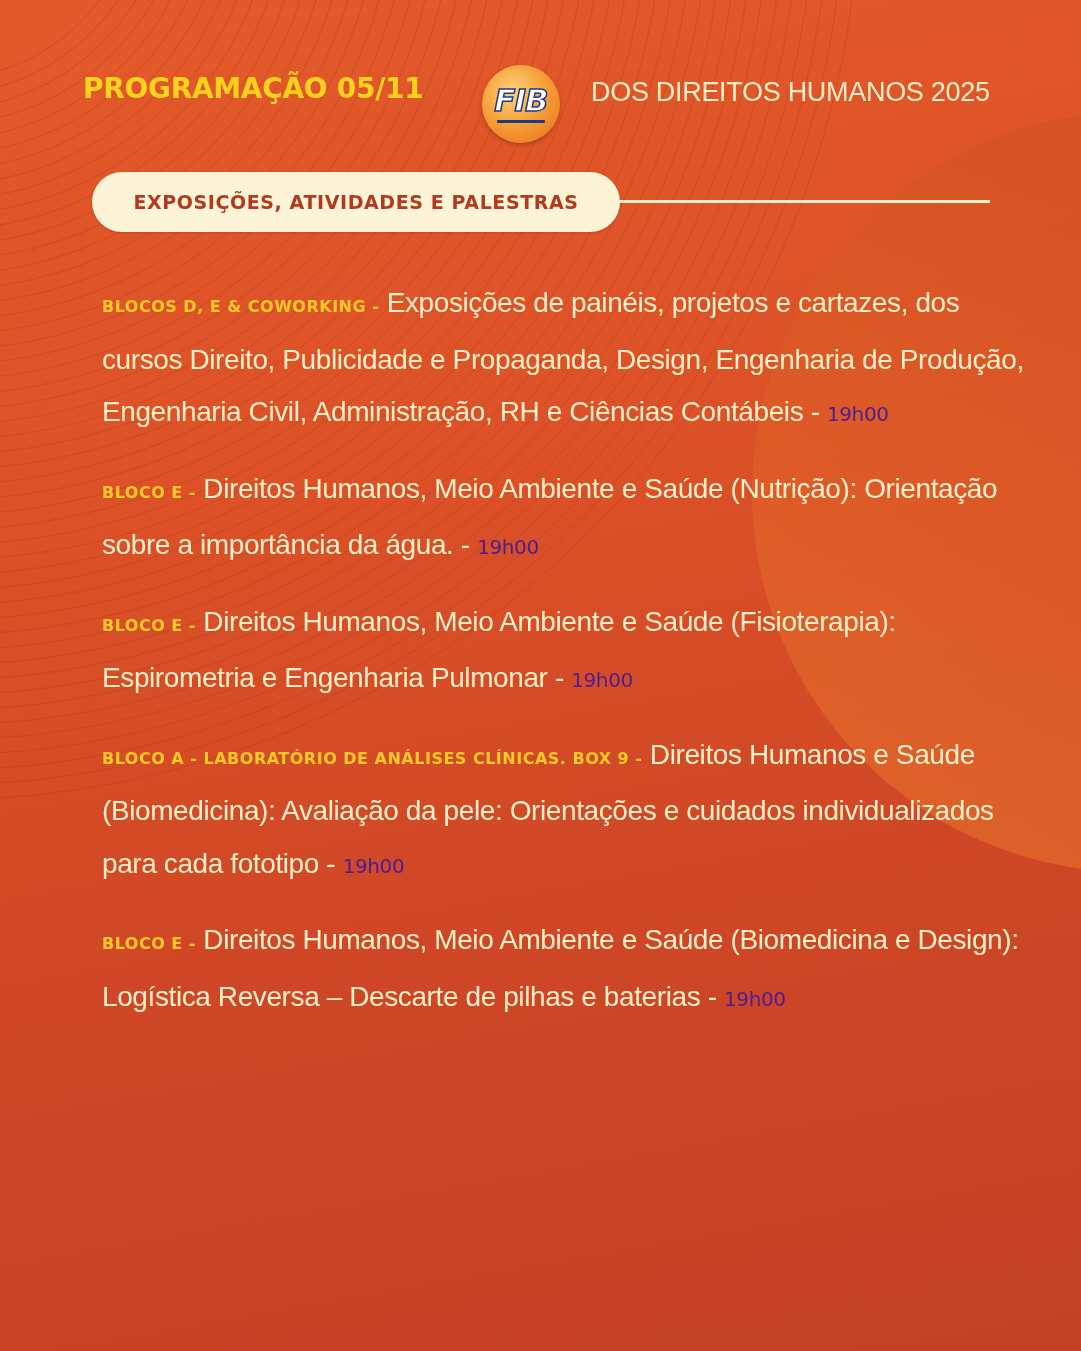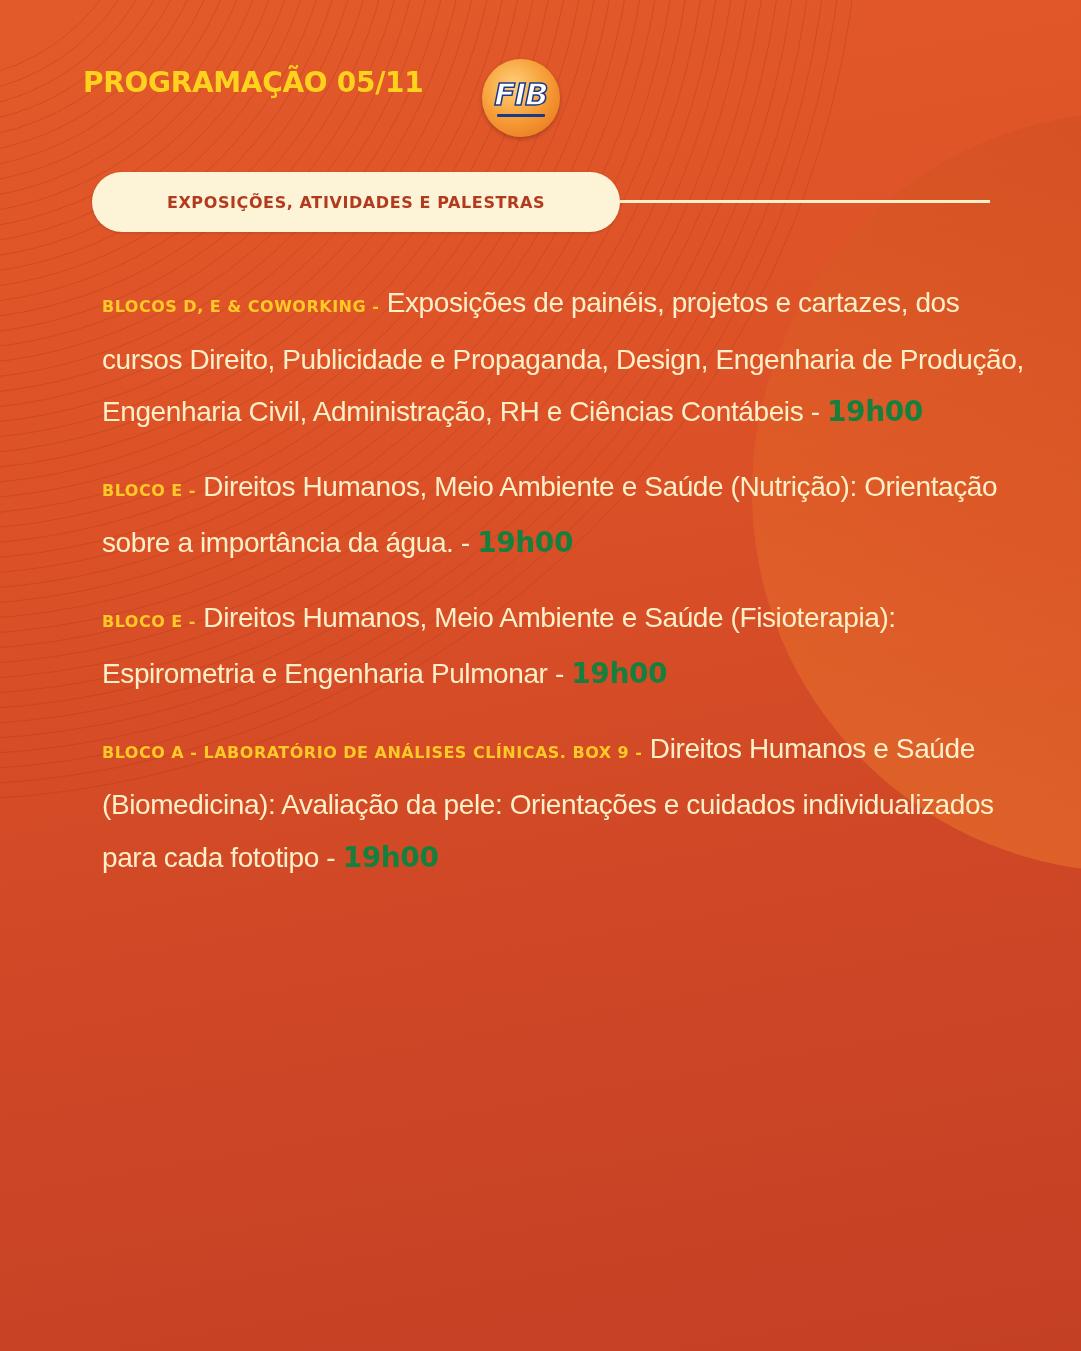--- a/index.html
+++ b/index.html
@@ -14,21 +14,21 @@
       pointer-events: none;
     }
     .bg-circle {
       position: absolute;
       left: 752px; top: 112px;
       width: 760px; height: 760px;
       border-radius: 50%;
       background: linear-gradient(200deg, rgba(200,70,30,0.55) 0%, rgba(225,100,40,0.55) 60%, rgba(235,120,45,0.6) 100%);
     }
     .header {
-      position: absolute; left: 0; top: 3px; width: 1081px; height: 150px;
+      position: absolute; left: 0; top: 9px; width: 1081px; height: 150px;
     }
     .prog-title {
       position: absolute; left: 83px; top: 63px;
       font-family: "DejaVu Sans", sans-serif;
       font-weight: bold;
       font-size: 28px;
       letter-spacing: -0.3px;
       color: #ffd21e;
       white-space: nowrap;
     }
@@ -60,21 +60,21 @@
     .section-pill {
       position: absolute; left: 92px; top: 172px;
       width: 528px; height: 60px;
       border-radius: 30px;
       background: #fdf3d6;
       display: flex; align-items: center; justify-content: center;
       box-shadow: 0 1px 3px rgba(0,0,0,0.15);
     }
     .section-pill span {
       font-family: "DejaVu Sans", sans-serif;
-      font-weight: bold; font-size: 16px;
+      font-weight: bold; font-size: 19px;
       color: #b23a1f; letter-spacing: 0.6px;
     }
     .section-rule {
       position: absolute; left: 620px; top: 200px;
       width: 370px; height: 3px; background: #fdefc8;
     }
     .items {
       position: absolute; left: 102px; top: 277px; width: 940px;
     }
     .item {
@@ -82,22 +82,22 @@
       color: #fdefc8;
       letter-spacing: -0.4px;
     }
     .item .loc {
       font-family: "DejaVu Sans", sans-serif;
       font-weight: bold; font-size: 16px;
       color: #ffc927; letter-spacing: 0.5px;
     }
     .item .time {
       font-family: "DejaVu Sans", sans-serif;
-      font-weight: bold; font-size: 28px;
-      color: #15803d;
+      font-weight: normal; font-size: 20px;
+      color: #4c1d95;
     }
     .item-0 { margin-bottom: 22px; }
     .item-1 { margin-bottom: 22px; }
     .item-2 { margin-bottom: 22px; }
     .item-3 { margin-bottom: 22px; }
     .item-4 { margin-bottom: 22px; }
   </style>
 </head>
 <body>
 
@@ -157,20 +157,21 @@
 
 <div class="bg-circle"></div>
 
 <div class="header">
   <div class="prog-title">PROGRAMAÇÃO 05/11</div>
   <div class="logo">
     <div class="logo-text">FIB</div>
     <div class="logo-sub"></div>
   </div>
   <div class="event-title">
+    <div>DOS DIREITOS HUMANOS 2025</div>
   </div>
 </div>
 
 <div class="section-pill">
   <span>EXPOSIÇÕES, ATIVIDADES E PALESTRAS</span>
 </div>
 <div class="section-rule"></div>
 
 <div class="items">
   <p class="item item-0">
@@ -178,13 +179,16 @@
   </p>
   <p class="item item-1">
     <span class="loc">BLOCO E -</span><span> Direitos Humanos, Meio Ambiente e Saúde (Nutrição): Orientação sobre a importância da água. - </span><span class="time">19h00</span>
   </p>
   <p class="item item-2">
     <span class="loc">BLOCO E -</span><span> Direitos Humanos, Meio Ambiente e Saúde (Fisioterapia): Espirometria e Engenharia Pulmonar - </span><span class="time">19h00</span>
   </p>
   <p class="item item-3">
     <span class="loc">BLOCO A - LABORATÓRIO DE ANÁLISES CLÍNICAS. BOX 9 -</span><span> Direitos Humanos e Saúde (Biomedicina): Avaliação da pele: Orientações e cuidados individualizados para cada fototipo - </span><span class="time">19h00</span>
   </p>
+  <p class="item item-4">
+    <span class="loc">BLOCO E -</span><span> Direitos Humanos, Meio Ambiente e Saúde (Biomedicina e Design): Logística Reversa – Descarte de pilhas e baterias - </span><span class="time">19h00</span>
+  </p>
 </div>
 
 </body></html>

